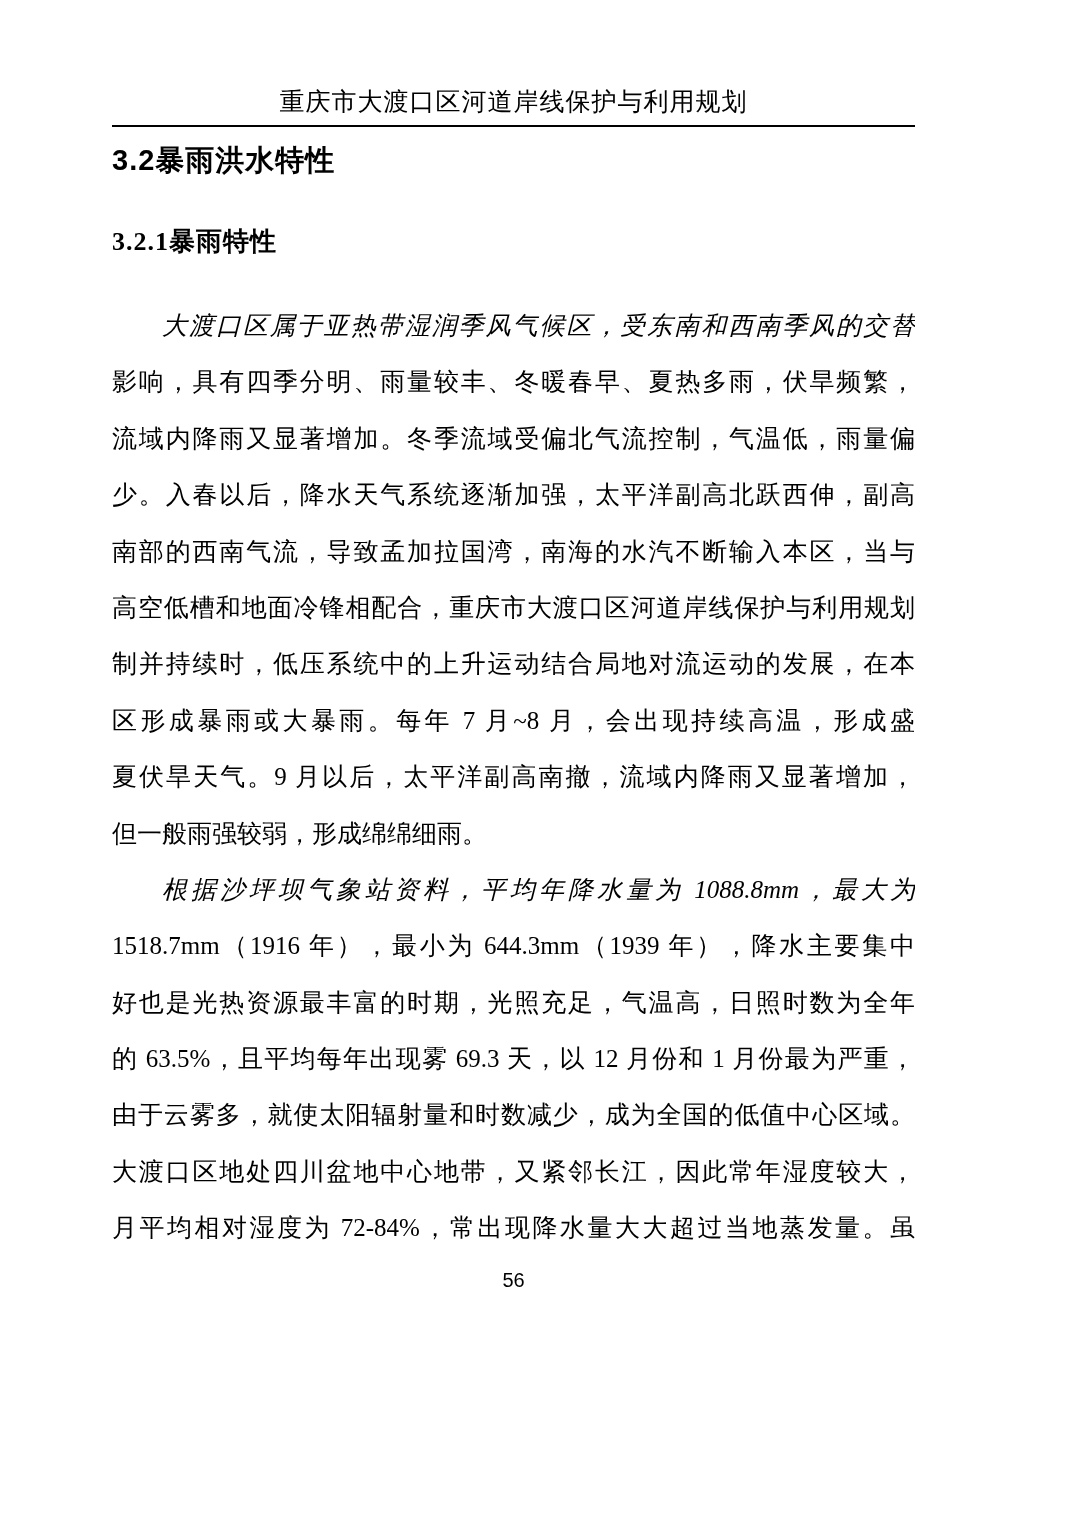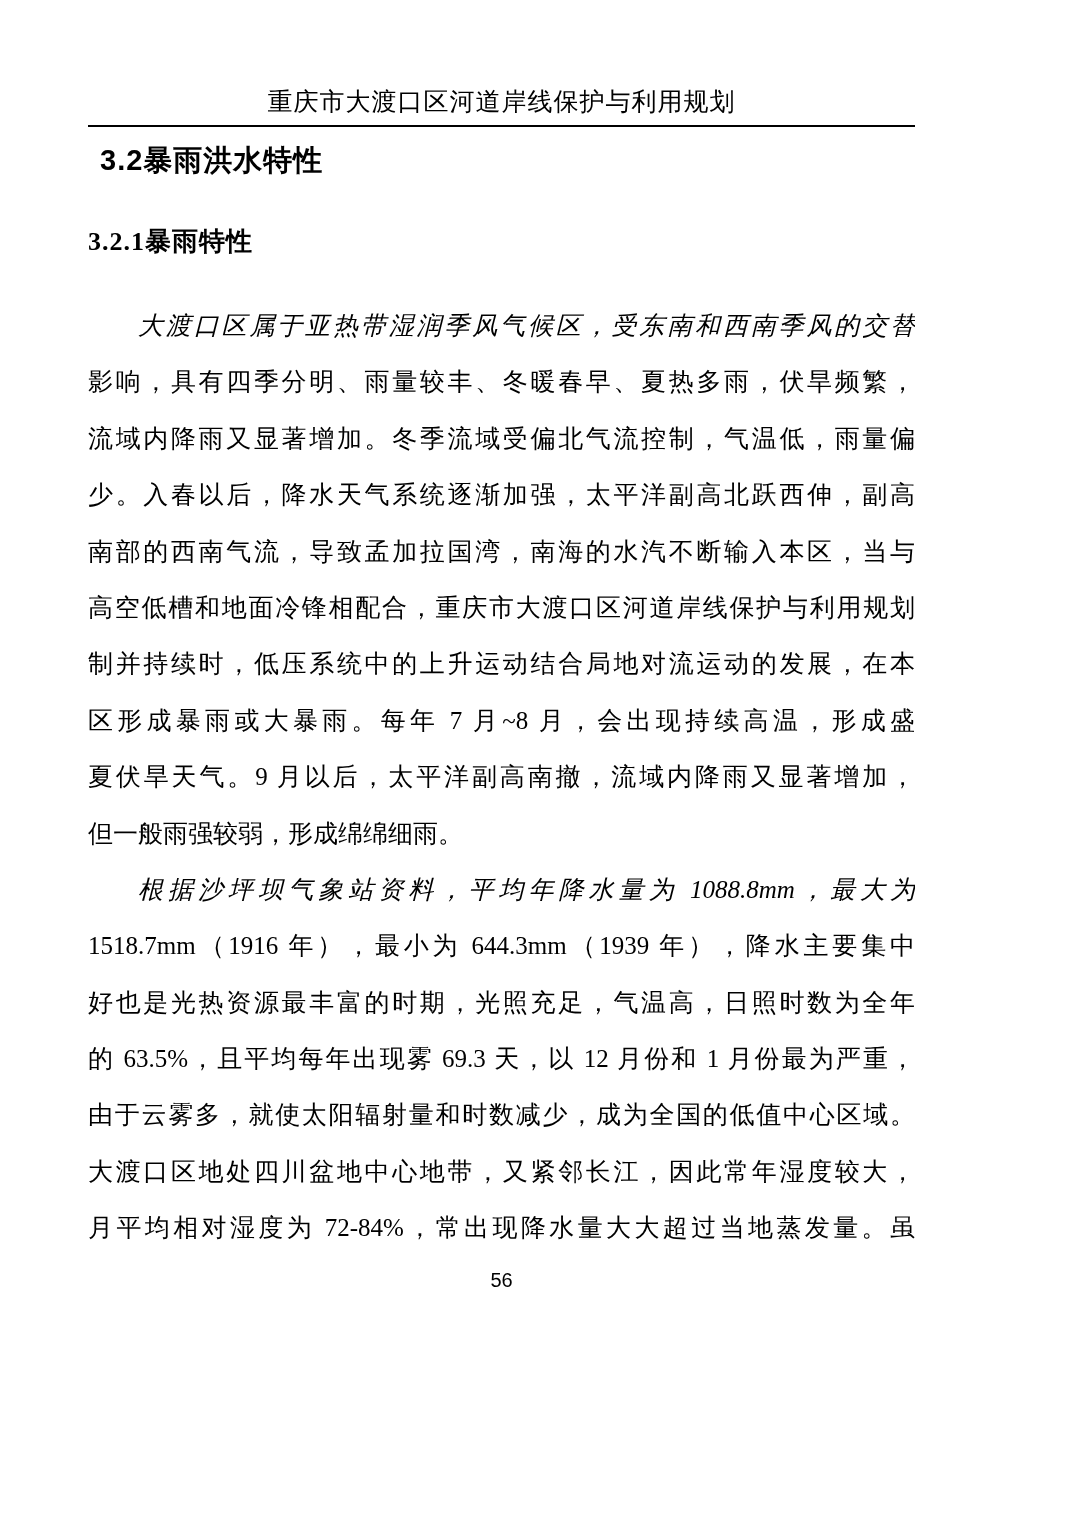--- a/index.html
+++ b/index.html
@@ -9,38 +9,38 @@
   }
   .page {
     position: relative;
     width: 1074px;
     height: 1440px;
     margin: 0 auto;
     background: #ffffff;
     color: #000000;
     font-family: "Liberation Serif", "DejaVu Serif", serif;
     box-sizing: border-box;
-    padding: 86px 159px 0 88px;
+    padding: 86px 159px 0 112px;
     overflow: hidden;
   }
   .doc-header { width: 100%; }
   .doc-header-title {
     text-align: center;
     font-size: 25px;
     line-height: 32px;
     letter-spacing: 1px;
     font-family: "Liberation Serif", "DejaVu Serif", serif;
   }
   .doc-header-rule {
     border: none;
     border-top: 2px solid #000000;
     margin: 7px 0 0 0;
   }
   .section-heading {
-    margin: 16px 0 0 12px;
+    margin: 16px 0 0 0;
     font-family: "Liberation Sans", "DejaVu Sans", sans-serif;
     font-weight: bold;
     font-size: 29px;
     line-height: 34px;
     letter-spacing: 1px;
   }
   .subsection-heading {
     margin: 48px 0 0 0;
     font-family: "Liberation Serif", "DejaVu Serif", serif;
     font-weight: bold;

